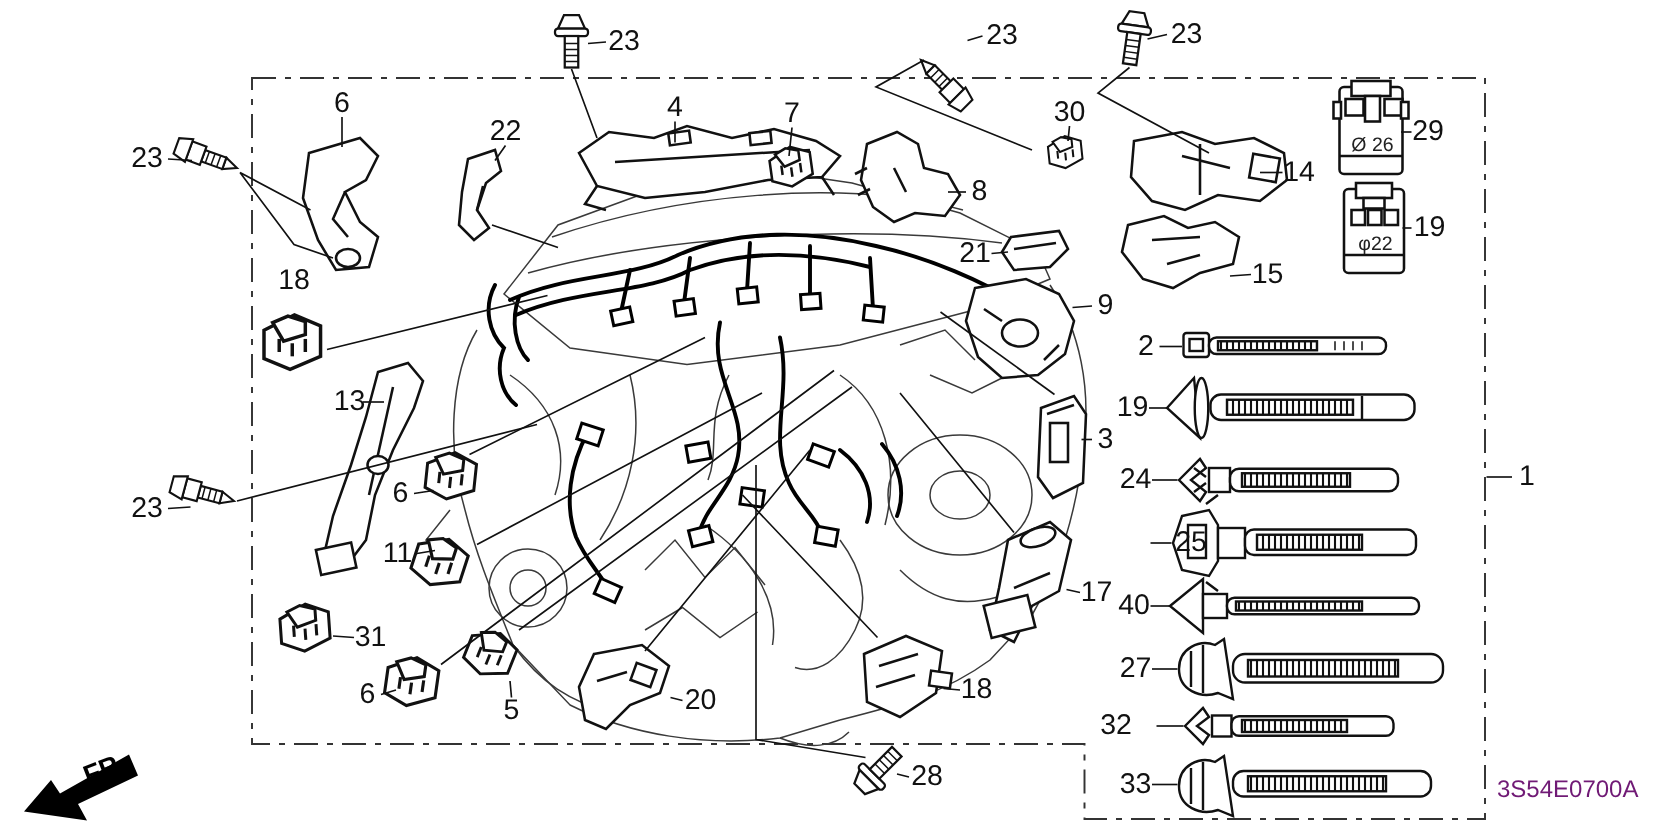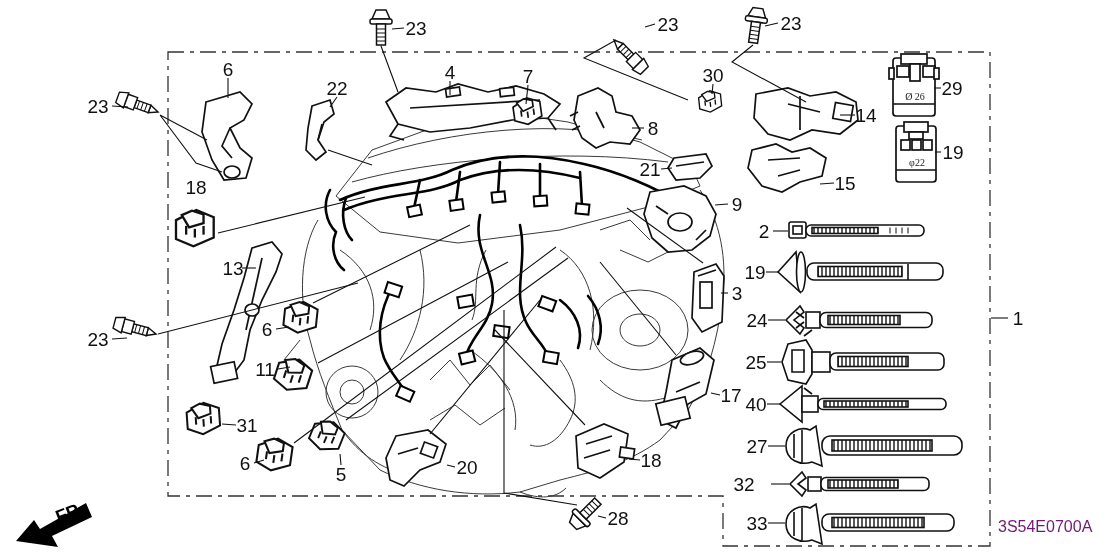--- a/index.html
+++ b/index.html
@@ -9,21 +9,21 @@
     font-family:"Liberation Sans", sans-serif;overflow:hidden;
   }
   .stage svg{position:absolute;left:0;top:0;}
   .callout{
     position:absolute;transform:translate(-50%,-50%);
     font-size:19px;line-height:1;color:#111;white-space:nowrap;
     font-family:"Liberation Sans", sans-serif;
   }
   .small-size{
     position:absolute;transform:translate(-50%,-50%);
-    font-size:10px;color:#222;white-space:nowrap;letter-spacing:0px;font-family:Liberation Serif, serif;
+    font-size:13px;color:#222;white-space:nowrap;letter-spacing:0px;
   }
   .diagram-code{
     position:absolute;transform:translate(0,-50%);
     font-size:16px;color:#701a75;white-space:nowrap;
   }
   .fr-label{
     position:absolute;transform:translate(-50%,-50%) rotate(-21deg);
     font-size:18px;font-weight:bold;color:#000;white-space:nowrap;
   }
 </style>
@@ -361,21 +361,21 @@
   <div class="callout" style="left:952px;top:88px">29</div>
   <div class="callout" style="left:953px;top:152px">19</div>
   <div class="callout" style="left:650px;top:169px">21</div>
   <div class="callout" style="left:845px;top:183px">15</div>
   <div class="callout" style="left:737px;top:204px">9</div>
   <div class="callout" style="left:764px;top:231px">2</div>
   <div class="callout" style="left:755px;top:272px">19</div>
   <div class="callout" style="left:1018px;top:318px">1</div>
   <div class="callout" style="left:737px;top:293px">3</div>
   <div class="callout" style="left:757px;top:320px">24</div>
-  <div class="callout" style="left:756px;top:362px">25</div>
+  <div class="callout" style="left:794px;top:362px">25</div>
   <div class="callout" style="left:756px;top:404px">40</div>
   <div class="callout" style="left:757px;top:446px">27</div>
   <div class="callout" style="left:744px;top:484px">32</div>
   <div class="callout" style="left:757px;top:523px">33</div>
   <div class="callout" style="left:731px;top:395px">17</div>
   <div class="callout" style="left:651px;top:460px">18</div>
   <div class="callout" style="left:618px;top:518px">28</div>
   <div class="callout" style="left:196px;top:187px">18</div>
   <div class="callout" style="left:233px;top:268px">13</div>
   <div class="callout" style="left:98px;top:339px">23</div>

